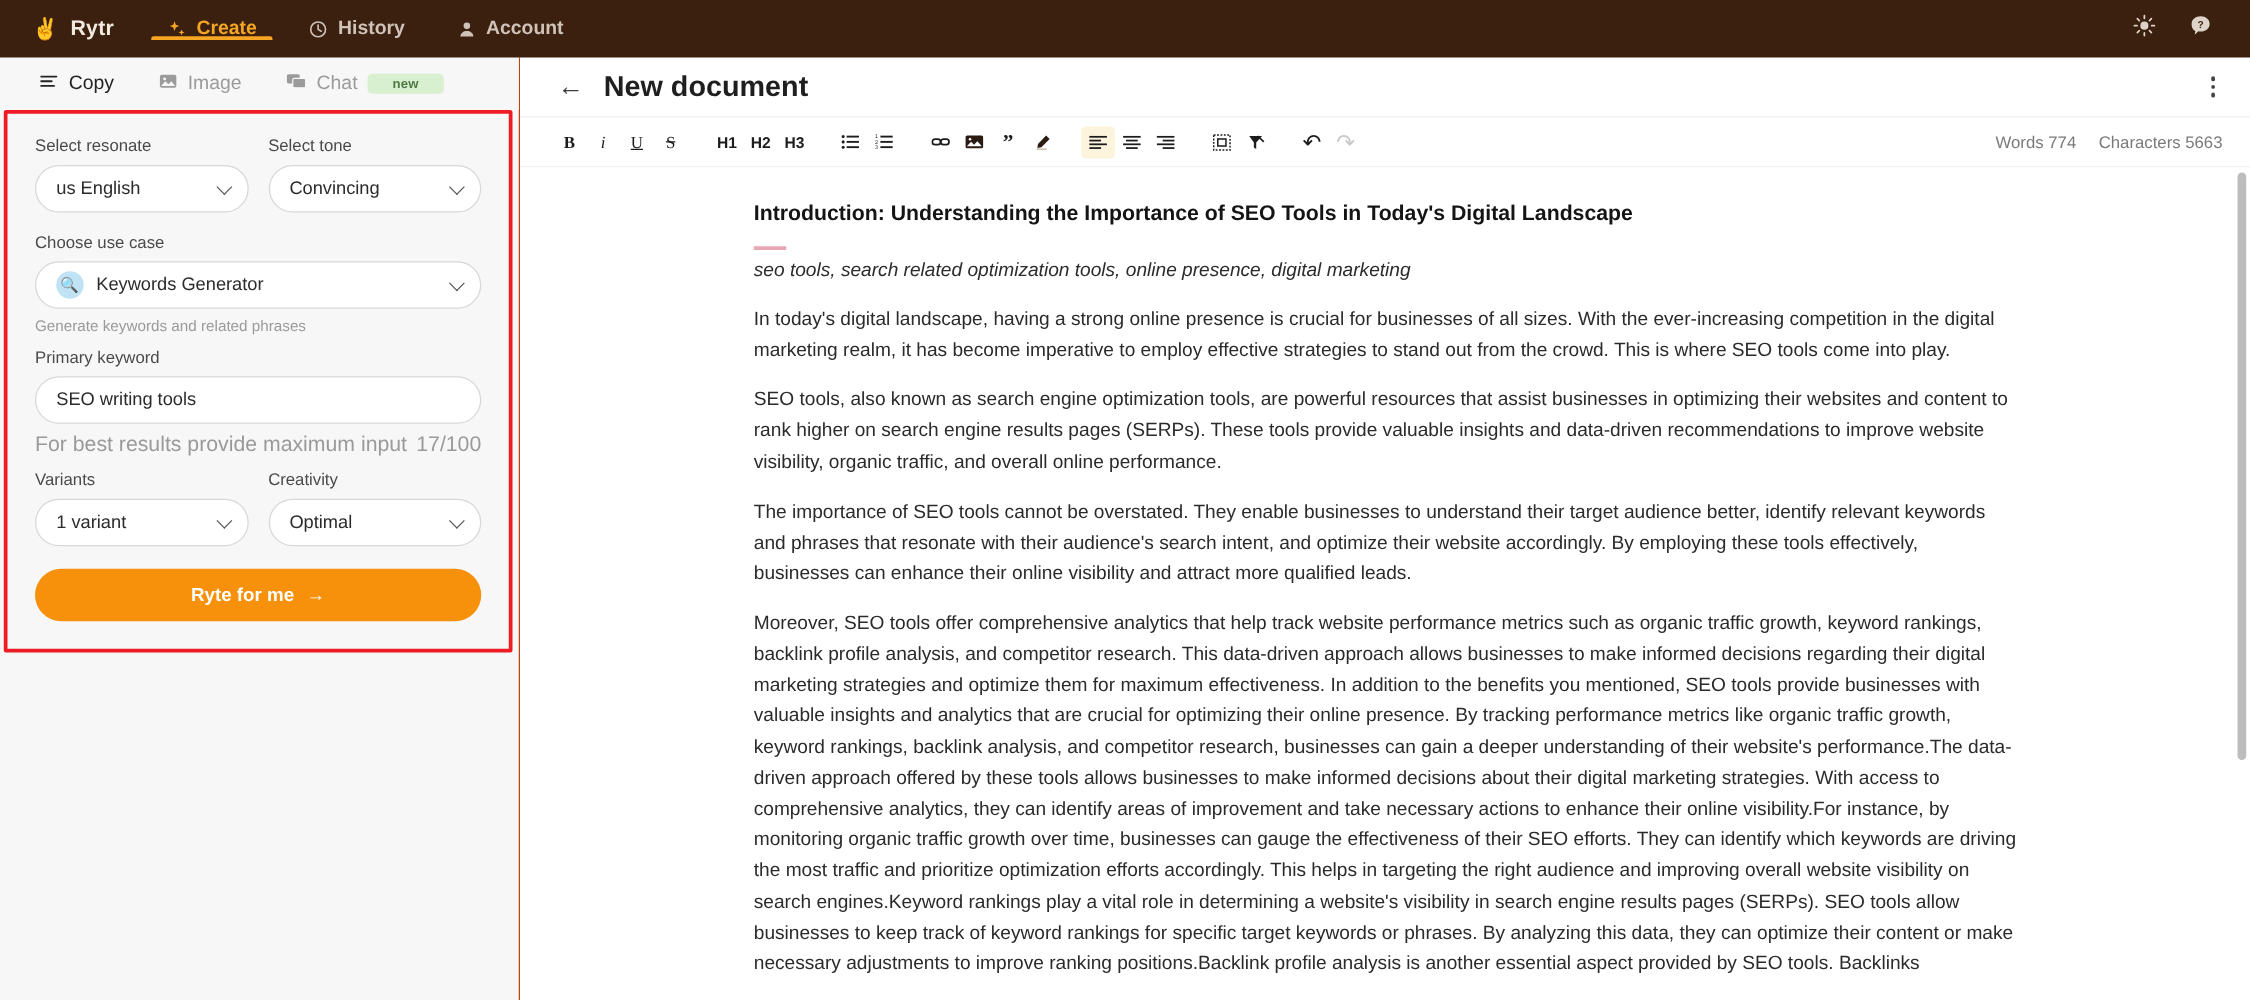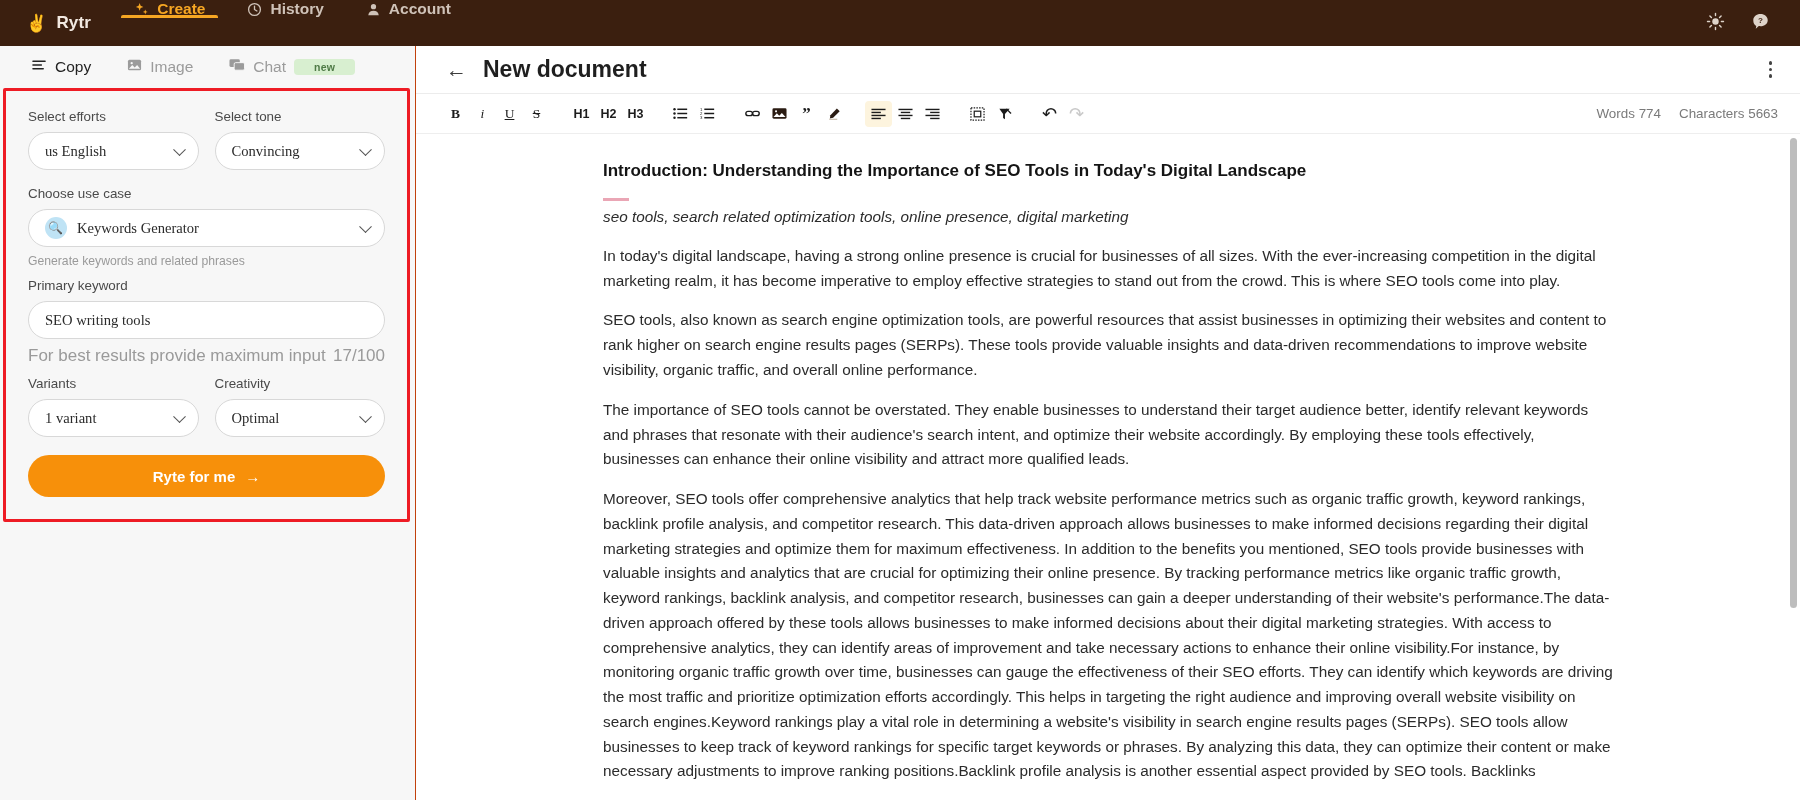--- a/index.html
+++ b/index.html
@@ -19,21 +19,21 @@
     position: relative;
   }
   .brand {
     display: flex; align-items: center; gap: 9px;
     padding: 0 22px 0 26px;
     color: #f2e9e1; font-size: 17px; font-weight: 700;
     letter-spacing: .2px;
   }
   .brand .logo-glyph { font-size: 17px; line-height: 1; color: #e8a33d; }
   .topnav {
-    display: flex; align-items: flex-start;
+    display: flex; align-items: center;
   }
   .topnav-item {
     display: flex; align-items: center; gap: 8px;
     padding: 0 21px;
     color: #cfc2b8; font-size: 15.5px; font-weight: 600;
     position: relative; cursor: pointer;
     white-space: nowrap;
   }
   .topnav-item.active { color: #f6a623; }
   .topnav-item.active::after {
@@ -92,21 +92,21 @@
   .select, .textinput {
     position: relative;
     height: 38px;
     border: 1px solid #d8d8d8;
     border-radius: 20px;
     background: #ffffff;
     display: flex; align-items: center;
     padding: 0 36px 0 16px;
     font-size: 14.6px; color: #2b2b2b;
     cursor: pointer;
-    white-space: nowrap; overflow: hidden; font-family: Liberation Serif, serif;
+    white-space: nowrap; overflow: hidden;
   }
   .textinput { cursor: text; padding-right: 16px; }
   .caret {
     position: absolute; right: 14px; top: 50%; transform: translateY(-50%);
     width: 9px; height: 9px;
     border-right: 1.7px solid #555; border-bottom: 1.7px solid #555;
     transform: translateY(-65%) rotate(45deg);
     pointer-events: none;
   }
   .usecase-icon {
@@ -287,21 +287,21 @@
         </span>
         <span>Chat</span>
         <span class="badge-new">new</span>
       </div>
     </div>
 
     <div class="form-wrap">
 
       <div class="row2">
         <div class="fld half">
-          <span class="lbl">Select efforts</span>
+          <span class="lbl">Select resonate</span>
           <div class="select">
             <span>us English</span>
             <span class="caret"></span>
           </div>
         </div>
         <div class="fld half">
           <span class="lbl">Select tone</span>
           <div class="select">
             <span>Convincing</span>
             <span class="caret"></span>

